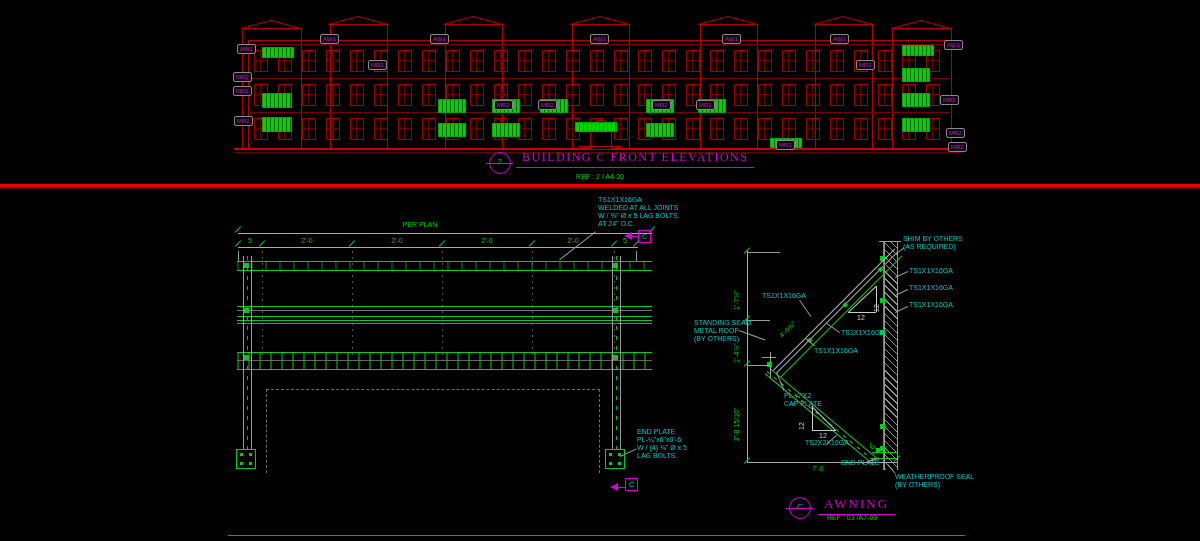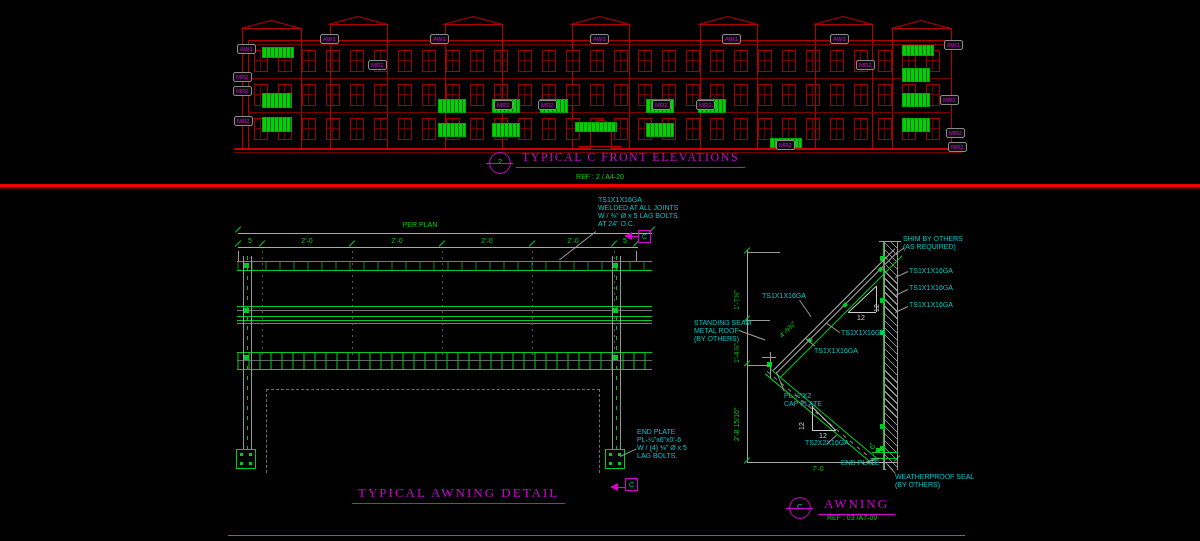--- a/index.html
+++ b/index.html
@@ -230,21 +230,21 @@
         <div class="tag" style="left: 712px; top: 85px;">MR2</div>
         <div class="tag" style="left: 718px; top: 118px;">MR2</div>
         <div class="tag" style="left: 720px; top: 132px;">MR2</div>
       </div>
   </div>
 
   <div class="circle" style="left:489px;top:152px;color:#00d400;">
     <span>2</span>
   </div>
   <div class="hl m" style="left:486px;top:163px;width:27px;"></div>
-  <div class="title" style="left:516px;top:150px;font-size:12px;letter-spacing:1.5px;">TYPICAL C FRONT ELEVATIONS</div>
+  <div class="title" style="left:516px;top:150px;font-size:12px;letter-spacing:1.5px;">BUILDING C FRONT ELEVATIONS</div>
   <div class="dim dimc" style="left:600px;top:173px;">REF : 2 / A4-20</div>
 
   <div class="divider" style="left:0;top:184px;width:1200px;height:3px;"></div>
 
   <div class="note" style="left:598px;top:196px;">
     <div>TS1X1X16GA</div>
     <div>WELDED AT ALL JOINTS</div>
     <div>W / ⅜" Ø x 5 LAG BOLTS.</div>
     <div>AT 24" O.C.</div>
   </div>
@@ -310,21 +310,20 @@
   </div>
   <div class="rl" style="left:620px;top:456px;width:18px;transform:rotate(-25deg);"></div>
 
   <div class="arrl" style="left:624px;top:232px;"></div>
   <div class="hl m" style="left:632px;top:236px;width:6px;"></div>
   <div class="cutbox" style="left:638px;top:230px;">C</div>
   <div class="arrl" style="left:610px;top:483px;"></div>
   <div class="hl m" style="left:618px;top:487px;width:7px;"></div>
   <div class="cutbox" style="left:625px;top:478px;">C</div>
 
-  <div class="title" style="left:352px;top:485px;">TYPICAL AWNING DETAIL</div>
 
   <div class="hl" style="left:879px;top:241px;width:22px;"></div>
   <div class="wall" style="left:884px;top:242px;width:12px;height:228px;"></div>
   <div class="vl g" style="left:883px;top:242px;height:228px;"></div>
   <div class="gsq" style="left:880px;top:256px;"></div>
   <div class="gsq" style="left:880px;top:298px;"></div>
   <div class="gsq" style="left:880px;top:330px;"></div>
   <div class="gsq" style="left:880px;top:424px;"></div>
   <div class="gsq" style="left:880px;top:446px;"></div>
 

